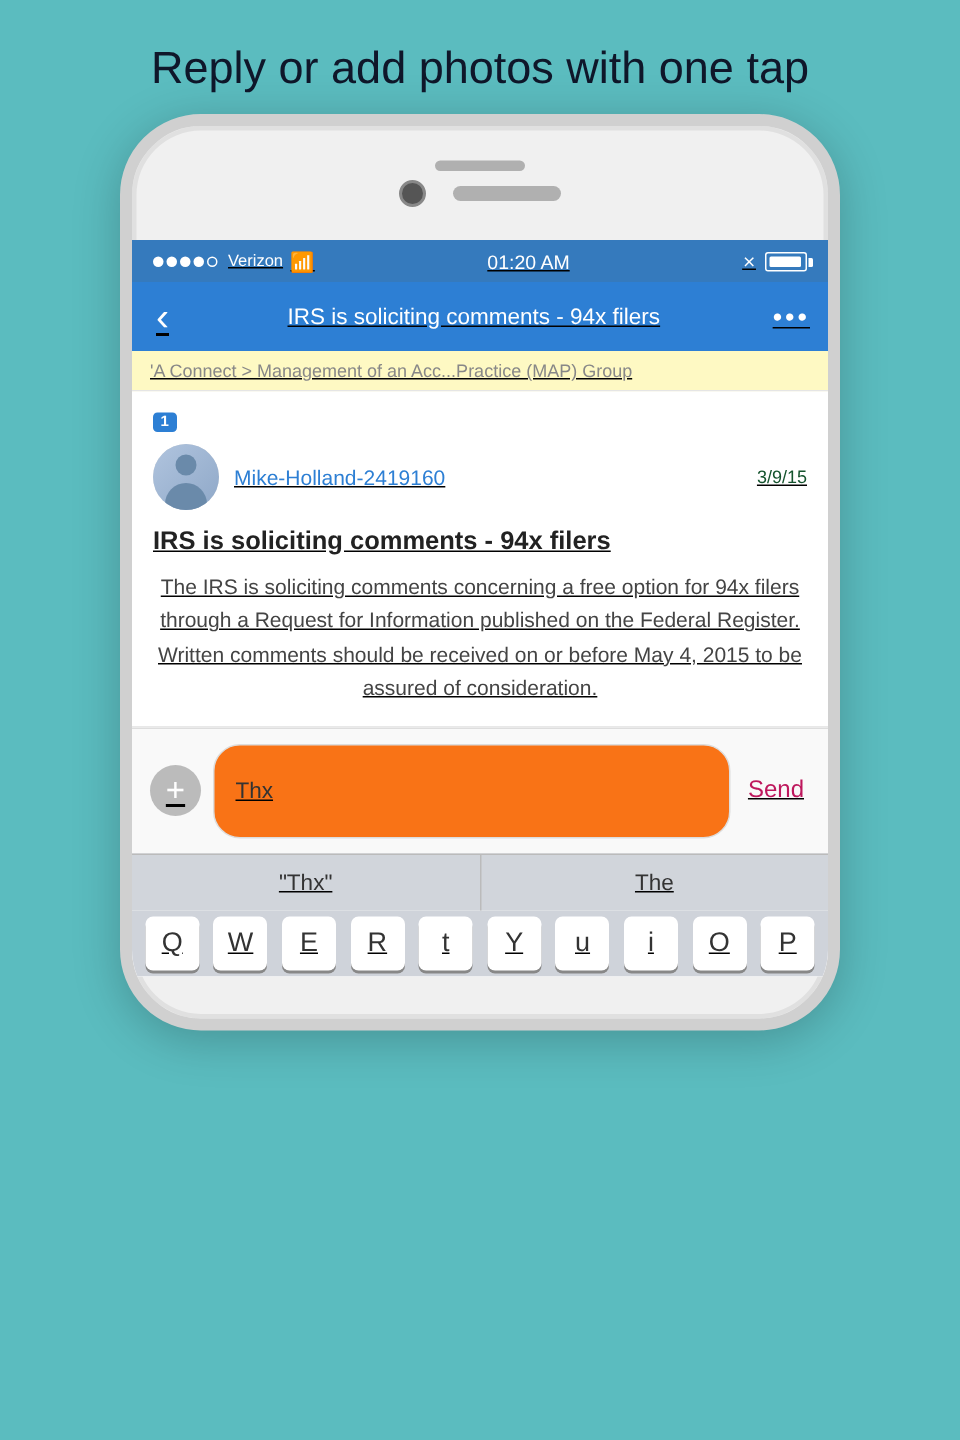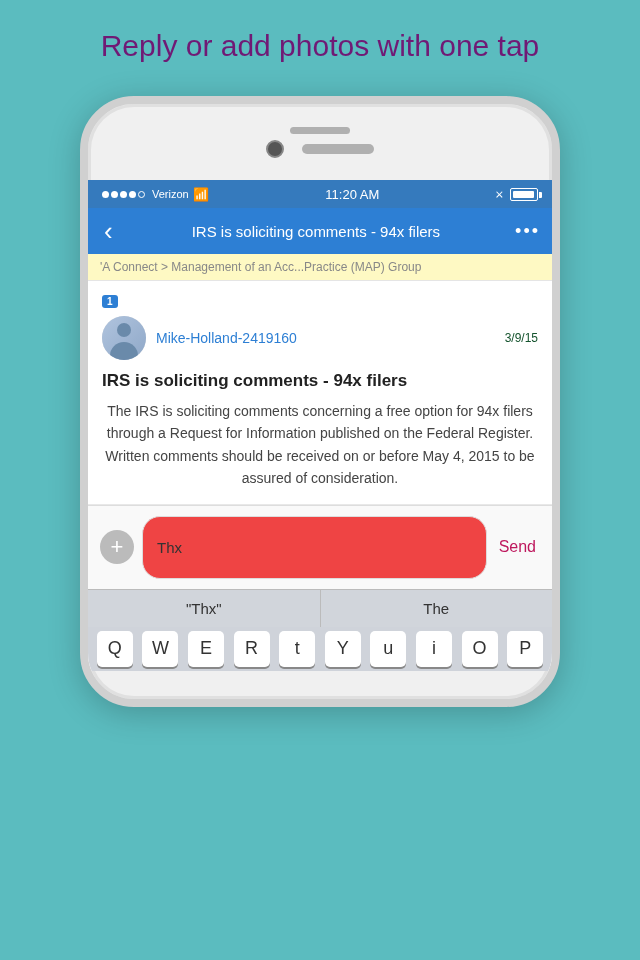--- a/index.html
+++ b/index.html
@@ -10,39 +10,40 @@
       height: 960px;
       overflow: hidden;
       font-family: -apple-system, 'Helvetica Neue', Arial, sans-serif;
       display: flex;
       flex-direction: column;
       align-items: center;
     }
 
     
     .tagline {
-      color: #701a75;
+      color: #0f172a;
       font-size: 30px;
       font-weight: 400;
       text-align: center;
-      padding: 28px 30px 32px;
+      padding: 28px 30px 12px;
       line-height: 1.2;
     }
 
     
     .phone-shell {
       width: 480px;
       background: #f0f0f0;
       border-radius: 54px;
       border: 8px solid #d0d0d0;
       box-shadow: 0 6px 32px rgba(0,0,0,0.22), inset 0 0 0 3px #e0e0e0;
       position: relative;
       overflow: hidden;
       padding-top: 76px;
       padding-bottom: 28px;
+      text-decoration: underline;
     }
 
     
     .phone-top {
       position: absolute;
       top: 0; left: 0; right: 0;
       height: 76px;
       display: flex;
       flex-direction: column;
       align-items: center;
@@ -375,21 +376,21 @@
       display: flex;
       align-items: center;
       justify-content: center;
       flex-shrink: 0;
       cursor: pointer;
       line-height: 1;
     }
 
     .reply-input {
       flex: 1;
-      background: #ef4444;
+      background: #f97316;
       border: 1px solid #ddd;
       border-radius: 18px;
       padding: 22px 14px;
       font-size: 15px;
       color: #333;
     }
 
     .send-btn {
       color: #be185d;
       font-size: 16px;
@@ -468,21 +469,21 @@
         <div class="signal-dots">
           <div class="signal-dot"></div>
           <div class="signal-dot"></div>
           <div class="signal-dot"></div>
           <div class="signal-dot"></div>
           <div class="signal-dot empty"></div>
         </div>
         <span class="carrier">Verizon</span>
         <span class="wifi-icon">📶</span>
       </div>
-      <div class="status-center">11:20 AM</div>
+      <div class="status-center">01:20 AM</div>
       <div class="status-right">
         <span class="bluetooth-icon">⨯</span>
         <div class="battery">
           <div class="battery-fill"></div>
         </div>
       </div>
     </div>
 
     <div class="nav-bar">
       <div class="back-btn">‹</div>

